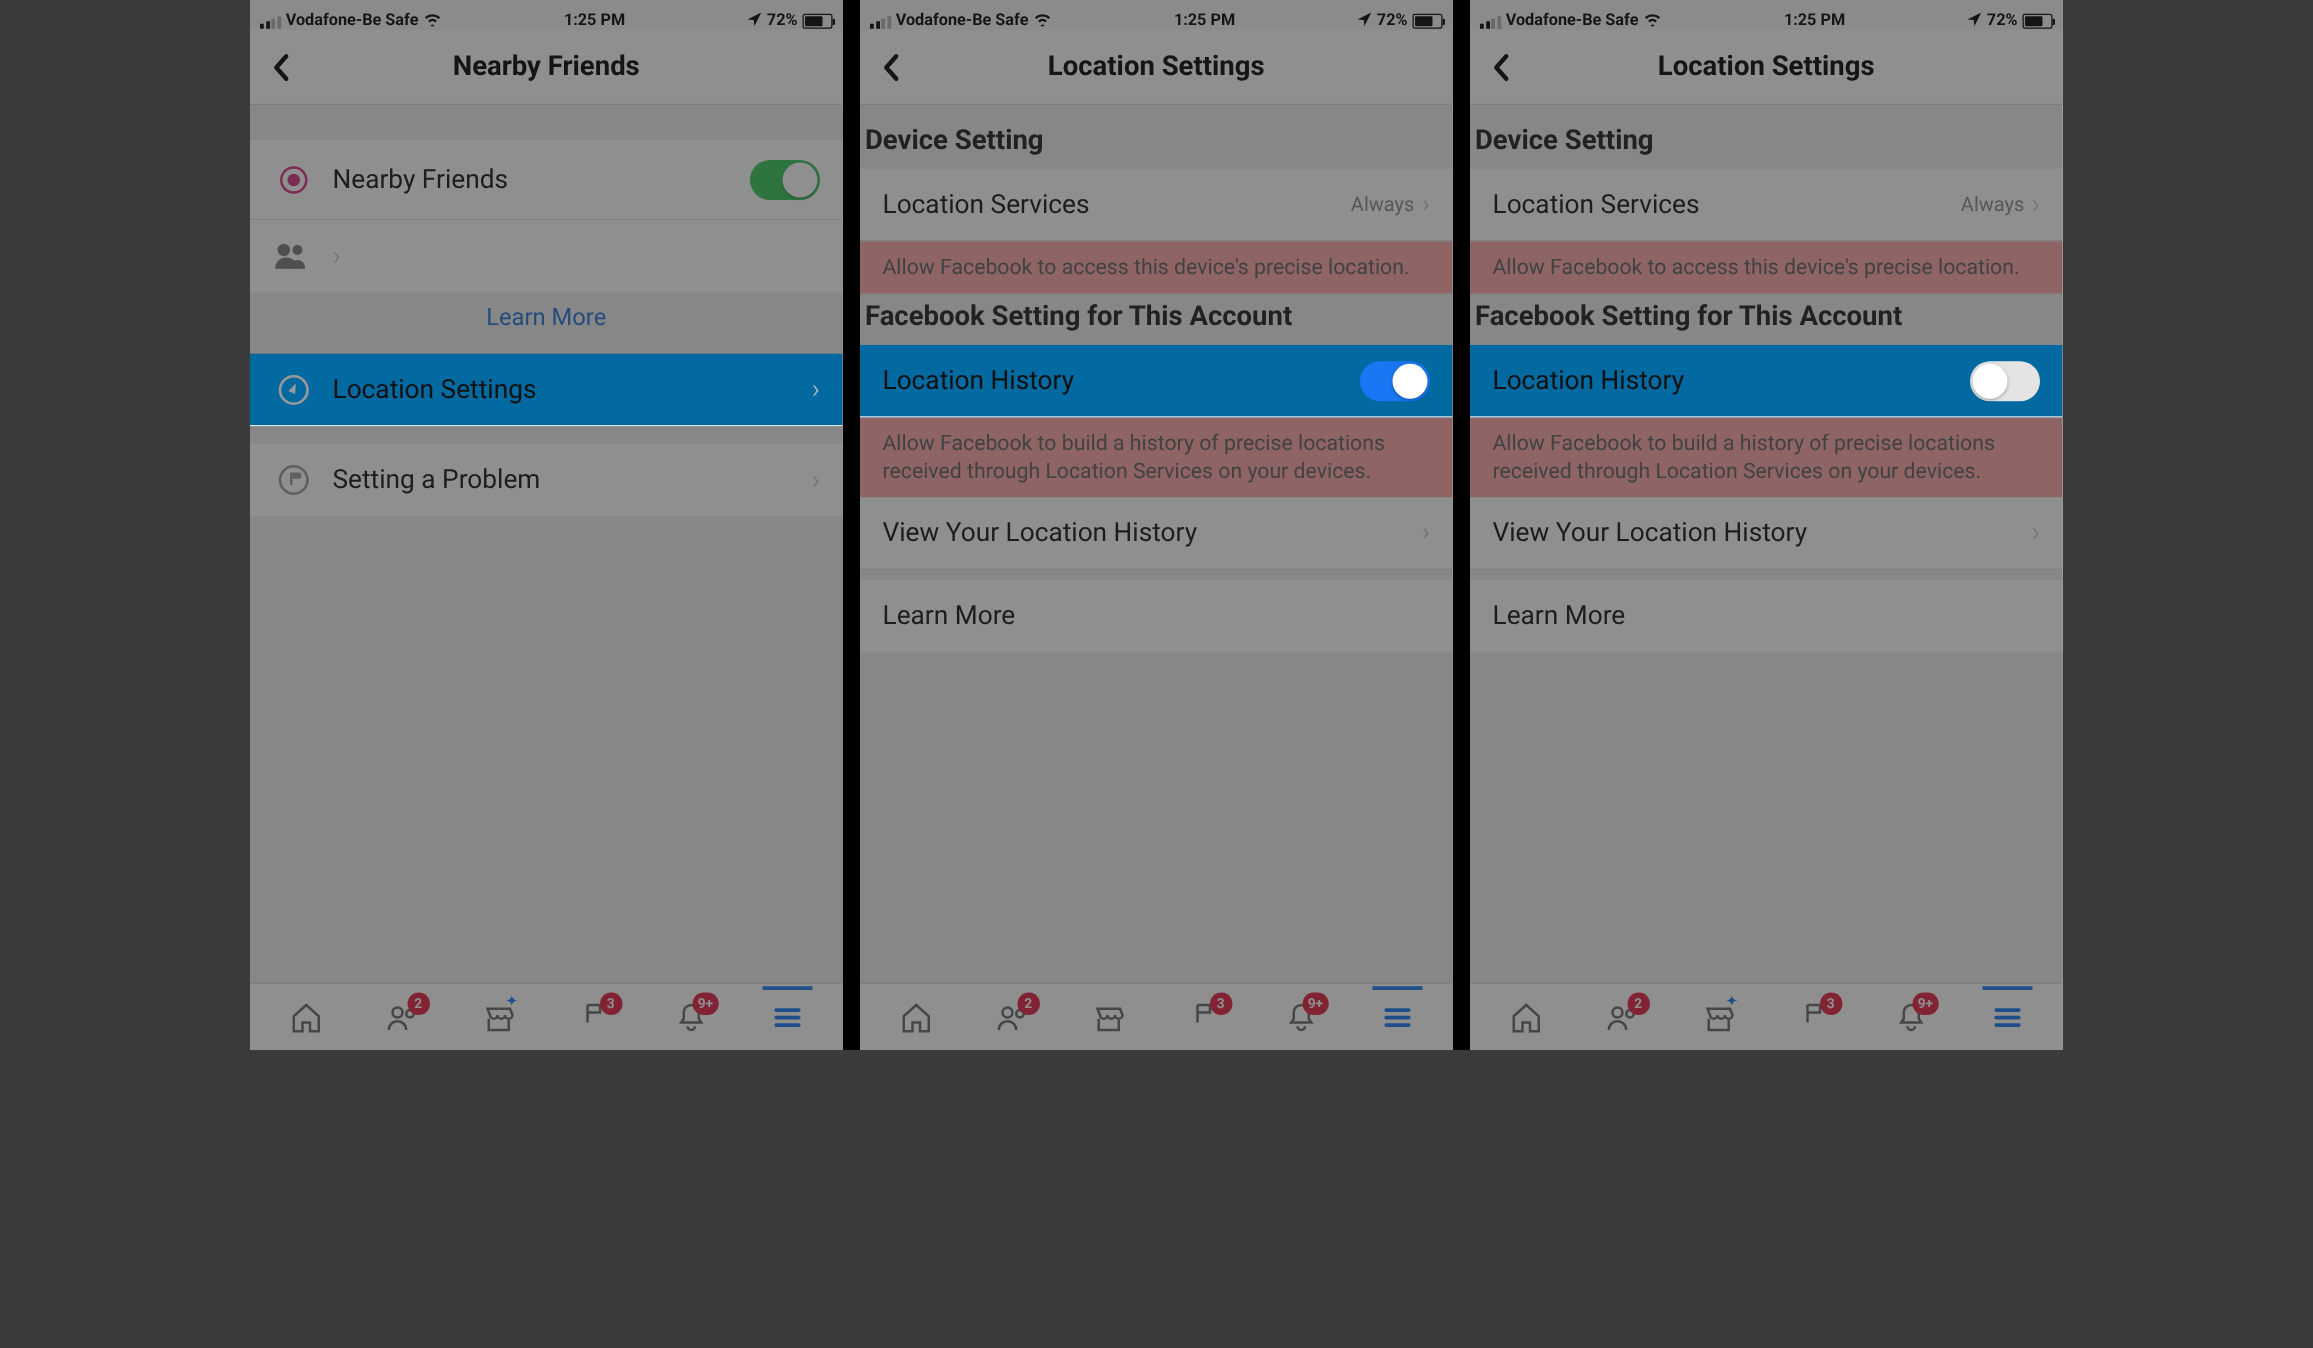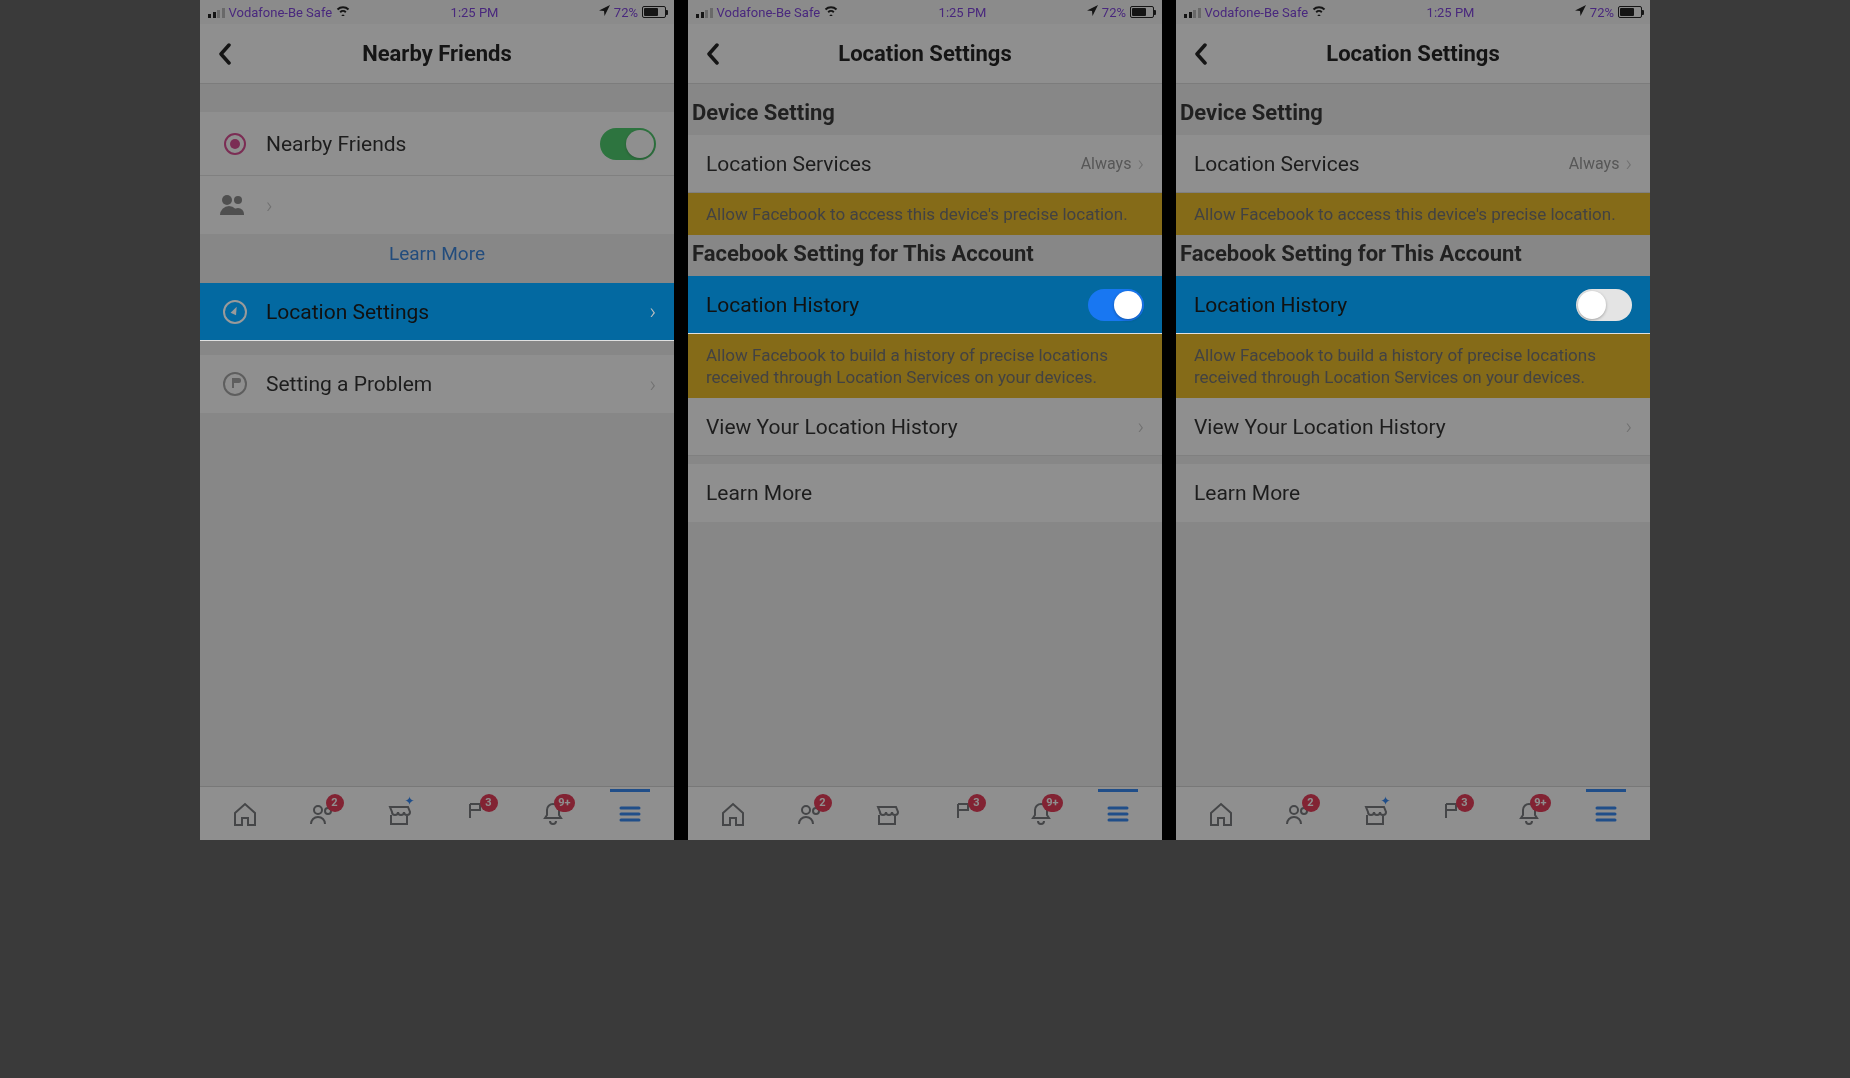--- a/index.html
+++ b/index.html
@@ -34,26 +34,26 @@
     position: absolute;
     inset: 0;
     background: rgba(40,40,40,0.52);
     pointer-events: none;
     z-index: 5;
   }
   
   .status-bar {
     height: 24px;
     display: flex;
-    align-items: center;
+    align-items: flex-end;
     justify-content: space-between;
     padding: 0 8px;
     font-size: 13px;
-    font-weight: 400;
-    color: #6d28d9;
+    font-weight: 700;
+    color: #000000;
     background: #f7f7f7;
   }
   .status-left, .status-right { display: flex; align-items: center; gap: 4px; }
   .signal-bars {
     display: flex;
     align-items: flex-end;
     gap: 1.5px;
     height: 12px;
   }
   .signal-bars span {
@@ -161,21 +161,21 @@
   .chevron {
     color:#c0c0c0;
     font-size:22px;
     font-weight:300;
   }
   .info-text {
     font-size:17px;
     color:#5e5e5e;
     line-height:1.3;
     padding: 12px 18px 6px;
-    background:#eab308;
+    background:#fca5a5;
   }
   .learn-link {
     text-align:center;
     font-size:19px;
     color:#1e74d8;
     padding: 8px 0 18px;
     background:#efefef;
   }
   .row-sep { height:14px; background:#efefef; }
   

